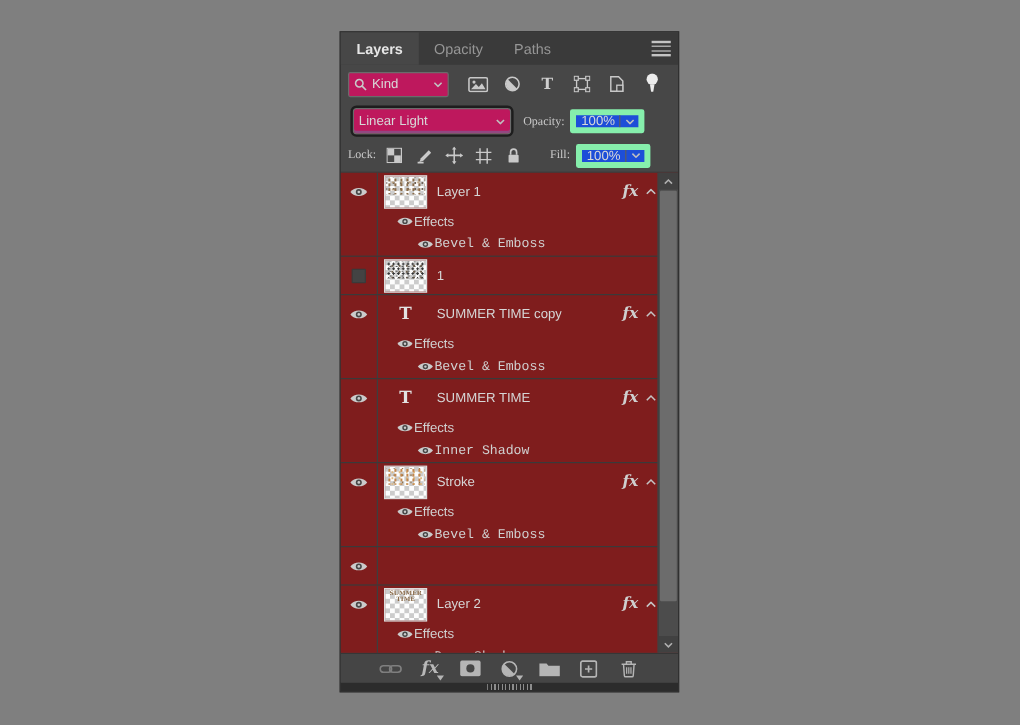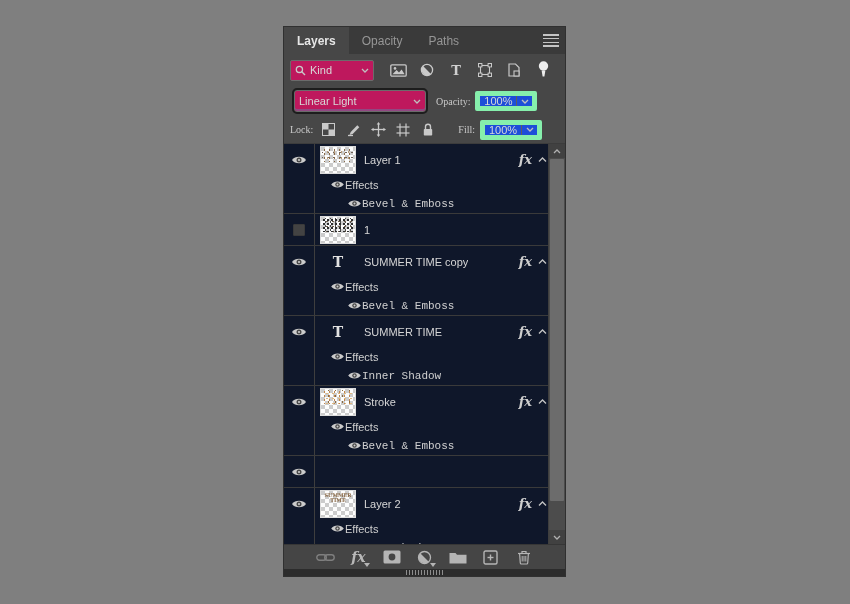--- a/index.html
+++ b/index.html
@@ -43,21 +43,21 @@
   .opacity-label{margin-left:10px;margin-right:5px;}
   .val-combo{display:flex;align-items:stretch;height:20px;border:5px solid #86efac;border-radius:2px;background:#1d4ed8;box-sizing:border-box;}
   .val-combo .val{width:36px;display:flex;align-items:center;justify-content:center;font-size:11px;color:#d8d8d8;}
   .val-combo .chevbox{width:15px;display:flex;align-items:center;justify-content:center;border-left:1px solid #5e5e5e;}
   .lock-row{height:27px;flex:none;display:flex;align-items:center;padding:0 6px;border-bottom:1px solid #3c3c3c;}
   .lock-label{margin-right:7px;}
   .lock-icons{display:flex;align-items:center;gap:9px;}
   .lbtn{width:16px;height:16px;display:flex;align-items:center;justify-content:center;}
   .fill-label{margin-left:22px;margin-right:5px;}
   
-  .list{flex:1 1 auto;position:relative;overflow:hidden;background:#0f172a;}
+  .list{flex:1 1 auto;position:relative;overflow:hidden;background:#7f1d1d;}
   .list-inner{position:absolute;left:0;top:0;right:0;bottom:0;overflow:hidden;}
   .layer-group{display:flex;align-items:stretch;border-bottom:1px solid #3a3a3a;}
   .eye-col{width:30px;flex:none;border-right:1px solid #3e3e3e;display:flex;justify-content:center;align-items:flex-start;}
   .eye-slot{height:31px;display:flex;align-items:center;justify-content:center;width:100%;}
   .group-body{flex:1 1 auto;min-width:0;}
   .layer-row{height:31px;display:flex;align-items:center;padding:0 18px 0 4px;}
   .layer-row.selected{background:#5e5e5e;}
   .thumb-zone{width:38px;flex:none;display:flex;align-items:center;justify-content:center;}
   .thumb{
     position:relative;width:34px;height:26px;border:1px solid #dcdcdc;box-sizing:content-box;

